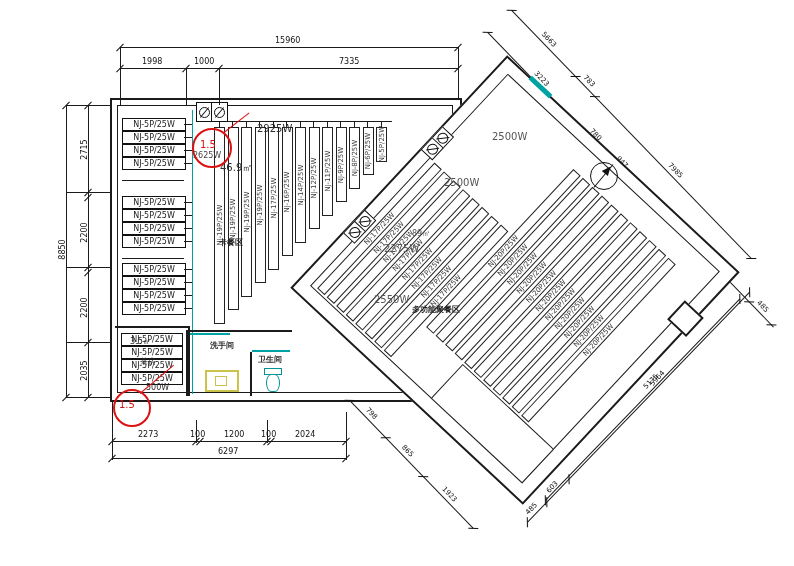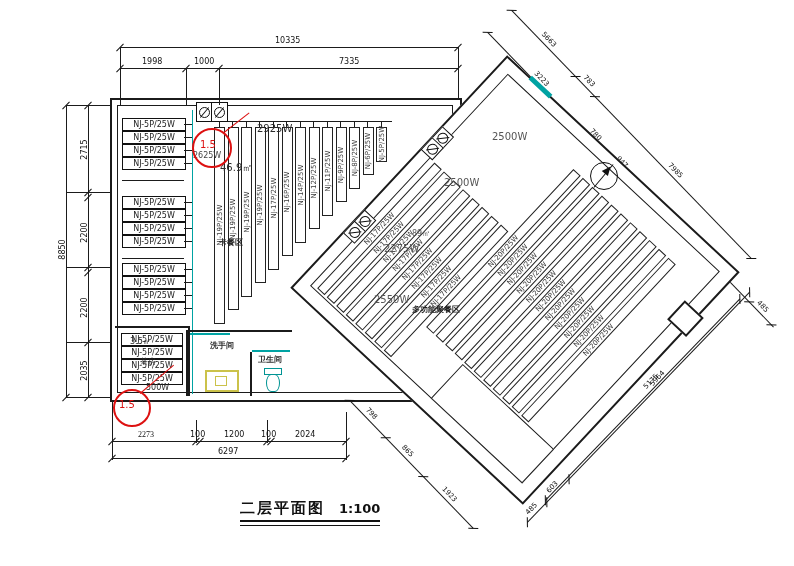--- a/index.html
+++ b/index.html
@@ -168,25 +168,20 @@
   <div class="note small" style="left:412px;top:228px;color:#555;">89㎡</div>
   <div class="note" style="left:384px;top:243px;color:#555;">2275W</div>
   <div class="note" style="left:374px;top:294px;color:#555;">2550W</div>
   <div class="note small" style="left:412px;top:304px;font-weight:bold;color:#222;">多功能聚餐区</div>
 
   <div class="abs" style="left:590px;top:162px;width:26px;height:26px;border:1.5px solid #111;border-radius:50%;z-index:41;">
     <div class="abs" style="left:12px;top:-2px;width:0;height:30px;border-left:1.6px solid #111;transform:rotate(40deg);transform-origin:center;"></div>
     <div class="abs" style="left:14px;top:-1px;width:0;height:0;border:4px solid transparent;border-bottom:9px solid #111;transform:rotate(40deg);"></div>
   </div>
 
-  <div id="title">
-    <span class="t1">二层平面图</span><span class="t2">1:100</span>
-    <div class="ul1"></div>
-    <div class="ul2"></div>
-  </div>
 
   <div id="panels">
       <div class="pbox" style="left:122px;top:118px;width:62px;height:11px;">NJ-5P/25W</div>
       <div class="hl thin" style="left:184px;top:124px;width:8px;"></div>
       <div class="pbox" style="left:122px;top:131px;width:62px;height:11px;">NJ-5P/25W</div>
       <div class="hl thin" style="left:184px;top:137px;width:8px;"></div>
       <div class="pbox" style="left:122px;top:144px;width:62px;height:11px;">NJ-5P/25W</div>
       <div class="hl thin" style="left:184px;top:150px;width:8px;"></div>
       <div class="pbox" style="left:122px;top:157px;width:62px;height:11px;">NJ-5P/25W</div>
       <div class="hl thin" style="left:184px;top:163px;width:8px;"></div>
@@ -264,41 +259,41 @@
       <div class="vl thin" style="left:367px;top:121px;height:6px;"></div>
       <div class="strip" style="left:376px;top:127px;width:9px;height:32.5px;">
         <div class="vtxt" style="">NJ-5P/25W</div>
       </div>
       <div class="vl thin" style="left:380.5px;top:121px;height:6px;"></div>
     </div>
   <div id="dims">
       <div class="hl thin" style="left:120px;top:47px;width:338px;"></div>
       <div class="tick" style="left:115px;top:47px;"></div>
       <div class="tick" style="left:453px;top:47px;"></div>
-      <div class="dimlab" style="left:275px;top:36px;">10335</div>
+      <div class="dimlab" style="left:275px;top:36px;">15960</div>
       <div class="hl thin" style="left:120px;top:68px;width:338px;"></div>
       <div class="tick" style="left:115px;top:68px;"></div>
       <div class="tick" style="left:181px;top:68px;"></div>
       <div class="tick" style="left:214px;top:68px;"></div>
       <div class="tick" style="left:453px;top:68px;"></div>
       <div class="dimlab" style="left:142px;top:57px;">1998</div>
       <div class="dimlab" style="left:194px;top:57px;">1000</div>
       <div class="dimlab" style="left:339px;top:57px;">7335</div>
       <div class="vl thin" style="left:120px;top:47px;height:58px;"></div>
       <div class="vl thin" style="left:186px;top:68px;height:37px;"></div>
       <div class="vl thin" style="left:219px;top:68px;height:37px;"></div>
       <div class="vl thin" style="left:458px;top:47px;height:51px;"></div>
       <div class="hl thin" style="left:112px;top:441px;width:234px;"></div>
       <div class="tick" style="left:107px;top:441px;"></div>
       <div class="tick" style="left:191px;top:441px;"></div>
       <div class="tick" style="left:195px;top:441px;"></div>
       <div class="tick" style="left:262px;top:441px;"></div>
       <div class="tick" style="left:266px;top:441px;"></div>
       <div class="tick" style="left:341px;top:441px;"></div>
-      <div class="dimlab" style="left:138px;top:430px;font-family:Liberation Serif, serif;">2273</div>
+      <div class="dimlab" style="left:138px;top:430px;">2273</div>
       <div class="dimlab tiny" style="left:190px;top:430px;">100</div>
       <div class="dimlab" style="left:224px;top:430px;">1200</div>
       <div class="dimlab tiny" style="left:261px;top:430px;">100</div>
       <div class="dimlab" style="left:295px;top:430px;">2024</div>
       <div class="hl thin" style="left:112px;top:458px;width:234px;"></div>
       <div class="tick" style="left:107px;top:458px;"></div>
       <div class="tick" style="left:341px;top:458px;"></div>
       <div class="dimlab" style="left:218px;top:447px;">6297</div>
       <div class="vl thin" style="left:112px;top:400px;height:60px;"></div>
       <div class="vl thin" style="left:196px;top:420px;height:23px;"></div>

